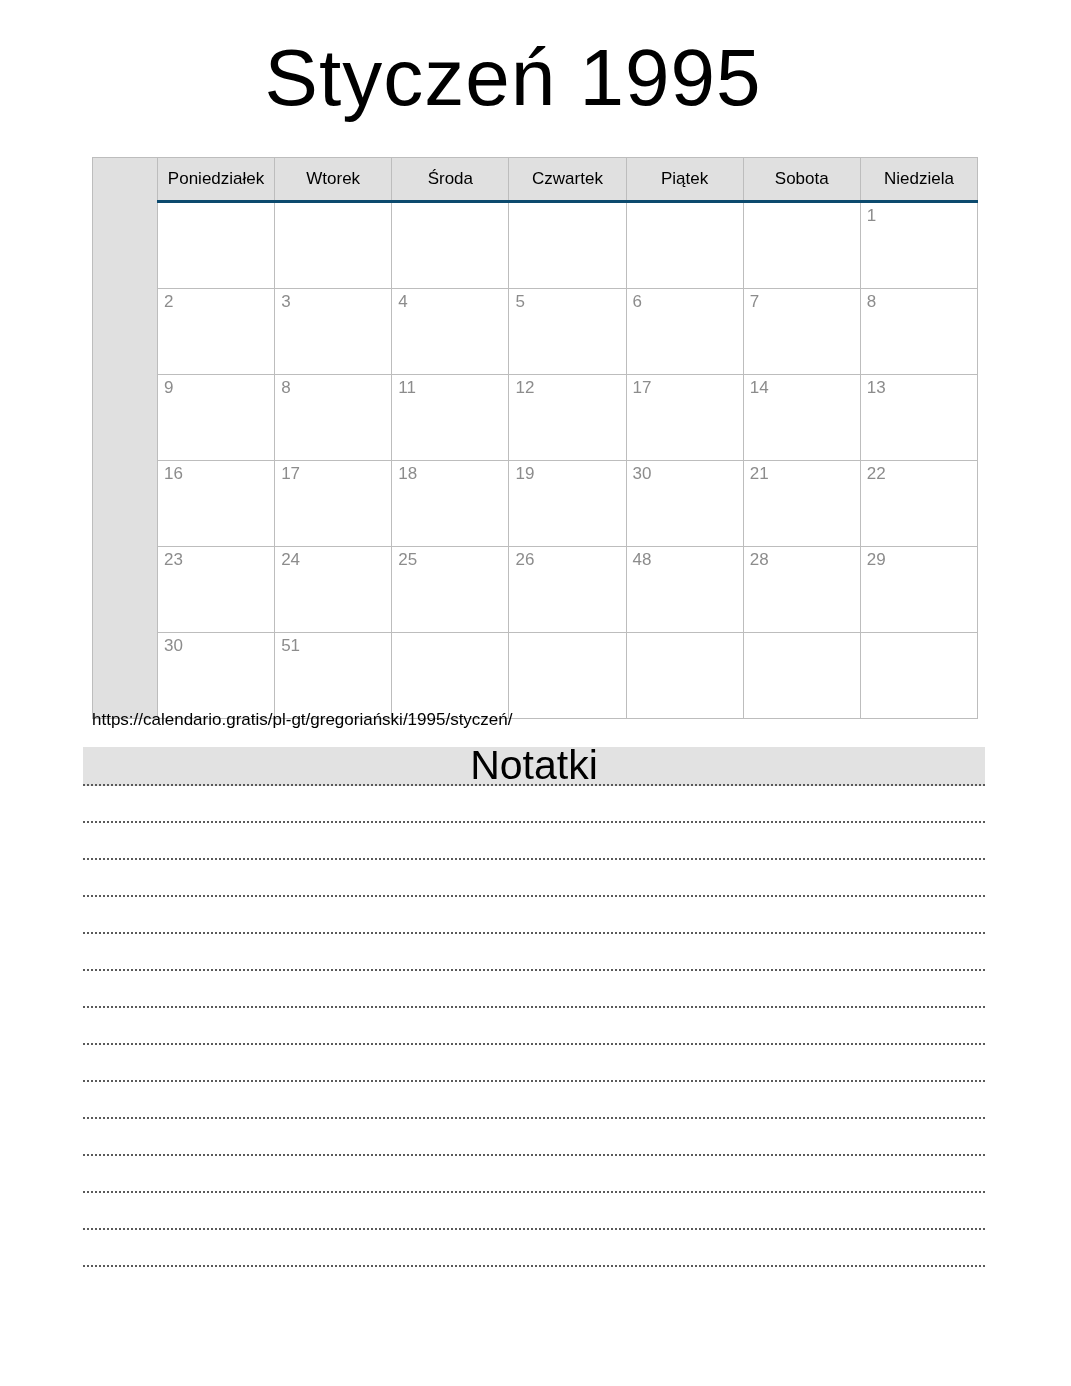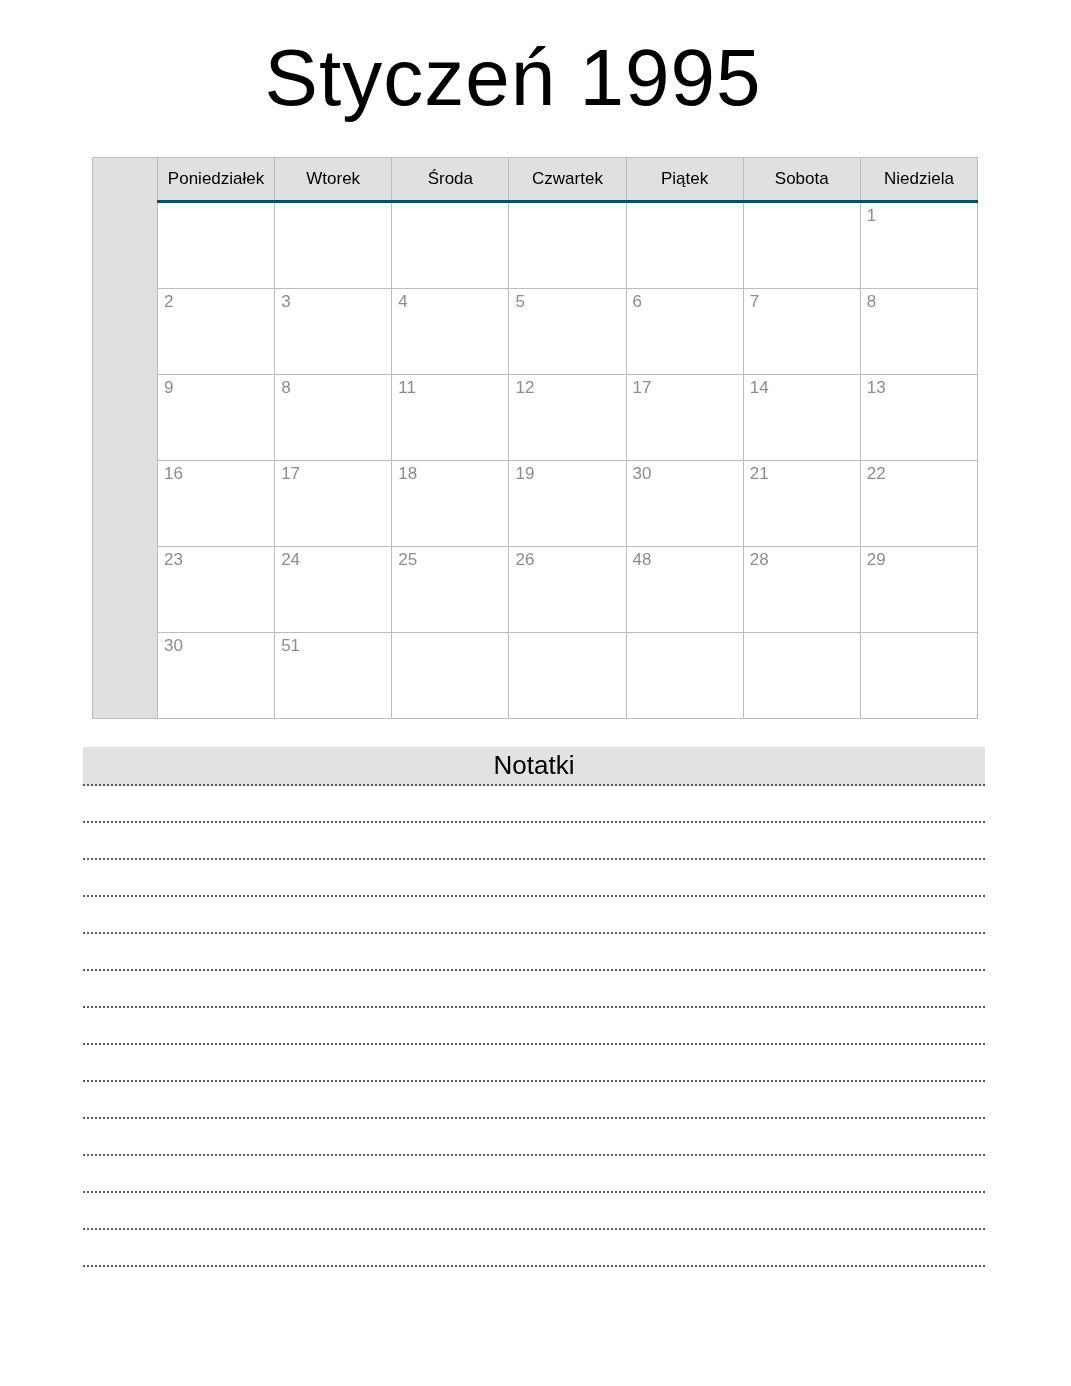--- a/index.html
+++ b/index.html
@@ -87,21 +87,21 @@
     position: absolute;
     left: 83px;
     top: 747px;
     width: 902px;
     height: 37px;
     background: var(--notes-bar-bg, #e2e2e2);
     border-bottom: 2px dotted var(--note-line, #5a5a5a);
     text-align: center;
   }
   .notes-header .notes-title {
-    font-size: 26px;
+    font-size: 41px;
     line-height: 37px;
     color: #000000;
   }
   .note-lines {
     position: absolute;
     left: 83px;
     top: 786px;
     width: 902px;
   }
   .note-line {
@@ -190,20 +190,21 @@
             <td></td>
             <td></td>
             <td></td>
             <td></td>
             <td></td>
           </tr>
         </tbody>
     </table>
   </div>
 
+  <div class="source-url">https://calendario.gratis/pl-gt/gregoriański/1995/styczeń/</div>
 
   <div class="notes-header">
     <span class="notes-title">Notatki</span>
   </div>
 
   <div class="note-lines" id="note-lines">
       <div class="note-line"></div>
       <div class="note-line"></div>
       <div class="note-line"></div>
       <div class="note-line"></div>

